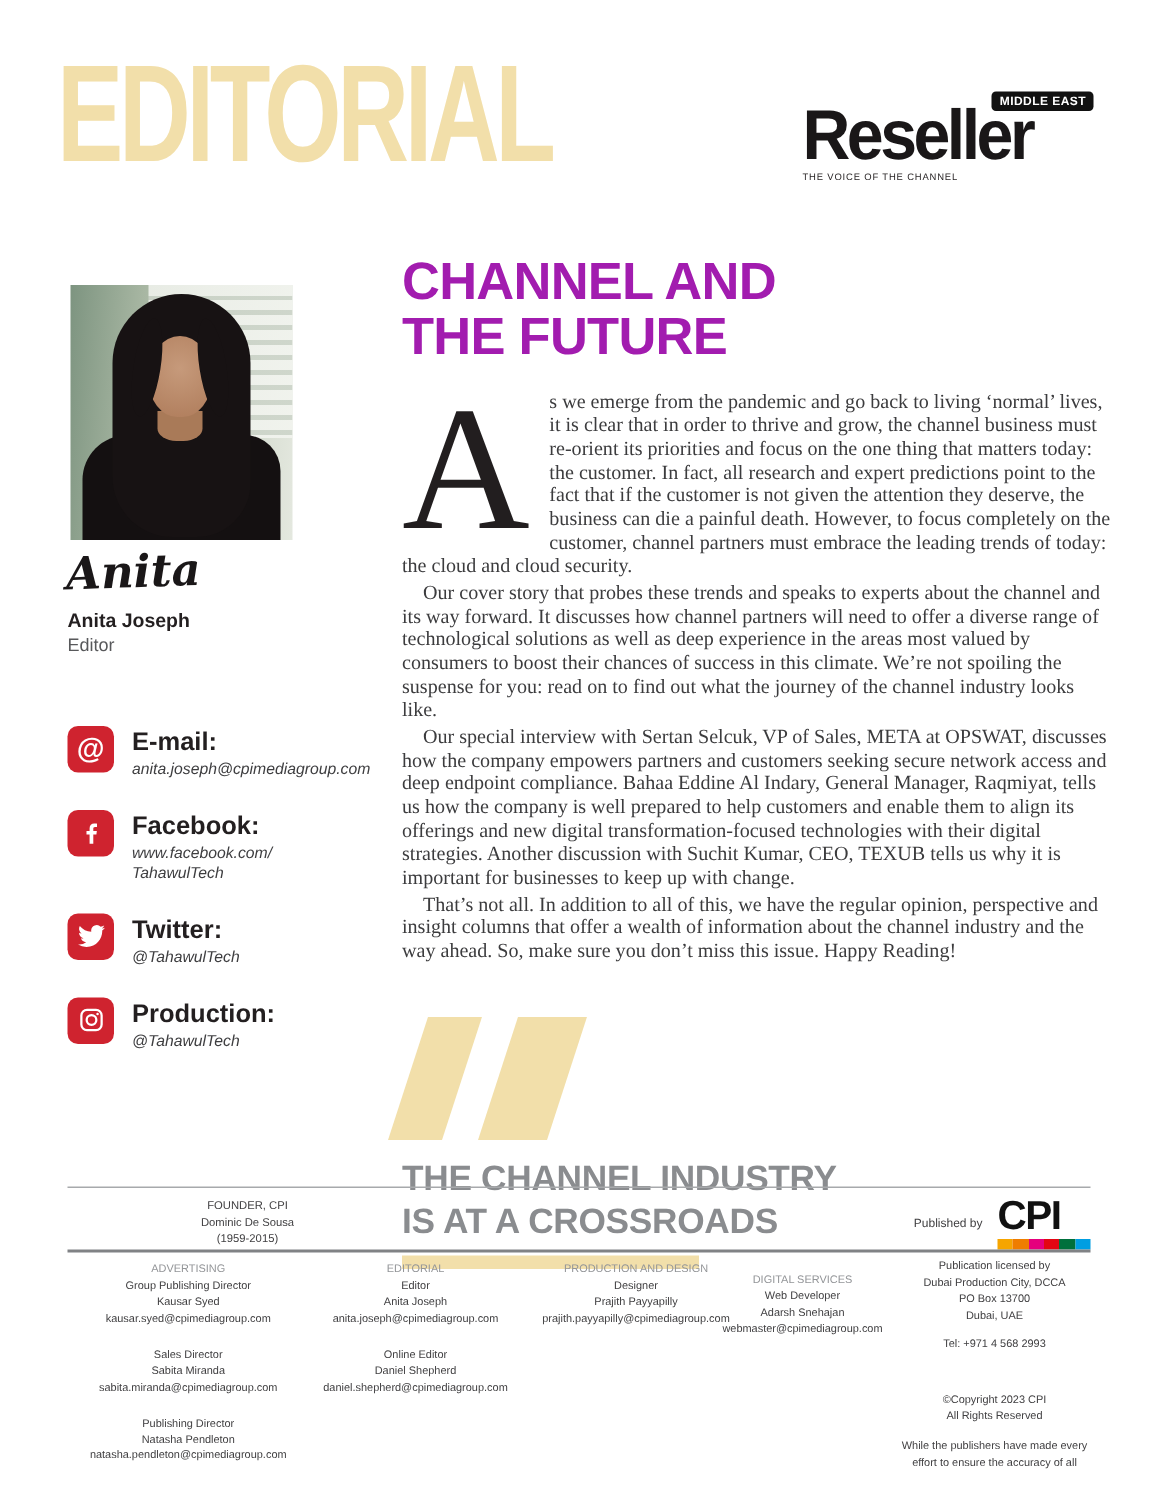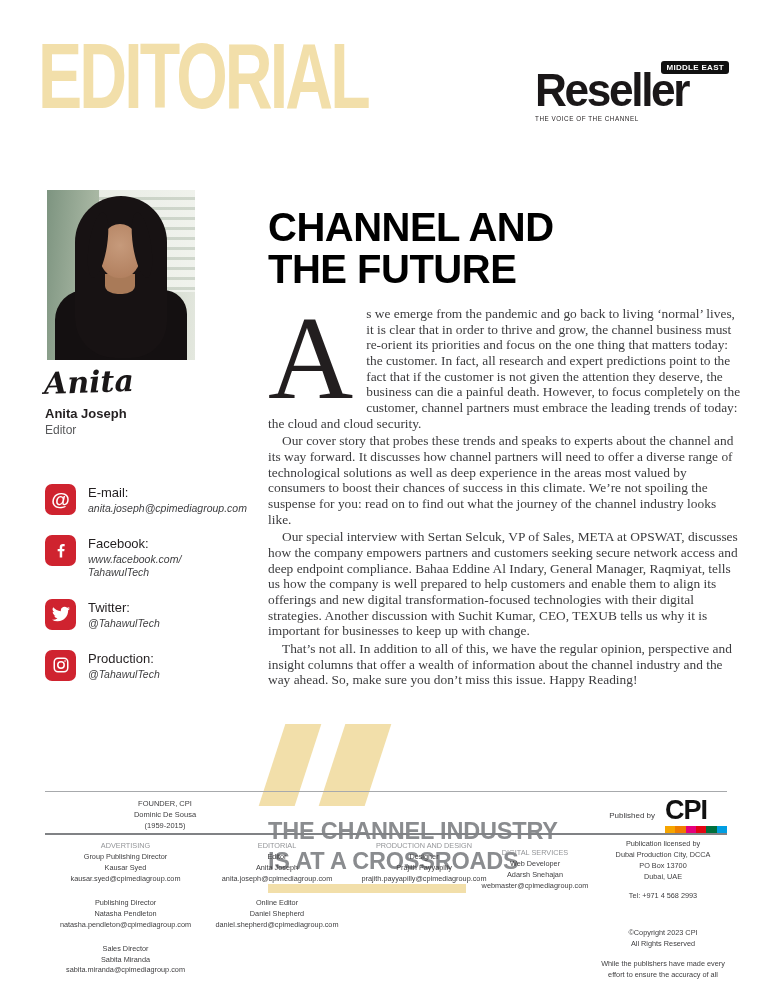--- a/index.html
+++ b/index.html
@@ -53,27 +53,27 @@
 
   .contacts { position:absolute; left:45px; top:484px; width:215px; display:flex; flex-direction:column; gap:19px; }
   .contact-row { display:flex; align-items:flex-start; }
   .cicon {
     flex:none; width:31px; height:31px; background:#cf232f; border-radius:7px;
     display:flex; align-items:center; justify-content:center; color:#fff; margin-right:12px;
   }
   .cicon svg { display:block; }
   .cicon .at { font-size:19px; font-weight:700; line-height:1; }
   .ctext { padding-top:1px; }
-  .clabel { font-size:13px; font-weight:400; color:#231f20; }
+  .clabel { font-size:17px; font-weight:700; color:#231f20; }
   .cvalue { font-size:10.5px; font-style:italic; color:#3e3e40; margin-top:2px; line-height:1.3; }
   .preline { white-space:pre-line; }
 
   
   .article { position:absolute; left:268px; top:170px; width:473px; }
-  .headline { font-size:40px; font-weight:800; letter-spacing:-.5px; line-height:1.05; color:#000000;margin-top:36px; }
+  .headline { font-size:35px; font-weight:800; letter-spacing:-.5px; line-height:1.05; color:#a21caf; }
   .body-copy { margin-top:16px; }
   .body-copy p { font-family:"Liberation Serif", serif; font-size:13.4px; line-height:1.17; color:#3c3c3e; text-align:left; }
   .body-copy p + p { margin-top:2px; }
   .body-copy p.indent { text-indent:14px; }
   .dropcap {
     float:left; font-family:"Liberation Serif", serif; font-weight:400;
     font-size:118px; line-height:.78; padding:7px 13px 0 0; color:#221e1f;
   }
   .quote-block { margin-top:36px; }
   .qmarks { display:flex; gap:24px; height:82px; margin-left:4px; }
@@ -229,28 +229,28 @@
   <div class="rule2"></div>
 
   <div class="credit-col col-advertising">
     <div class="credit-h">ADVERTISING</div>
     <div class="credit-group">
       <div>Group Publishing Director</div>
       <div>Kausar Syed</div>
       <div>kausar.syed@cpimediagroup.com</div>
     </div>
     <div class="credit-group">
+      <div>Sales Director</div>
+      <div>Sabita Miranda</div>
+      <div>sabita.miranda@cpimediagroup.com</div>
+    </div>
+    <div class="credit-group">
       <div>Publishing Director</div>
       <div>Natasha Pendleton</div>
       <div>natasha.pendleton@cpimediagroup.com</div>
-    </div>
-    <div class="credit-group">
-      <div>Sales Director</div>
-      <div>Sabita Miranda</div>
-      <div>sabita.miranda@cpimediagroup.com</div>
     </div>
   </div>
 
   <div class="credit-col col-editorial">
     <div class="credit-h">EDITORIAL</div>
     <div class="credit-group">
       <div>Editor</div>
       <div>Anita Joseph</div>
       <div>anita.joseph@cpimediagroup.com</div>
     </div>

